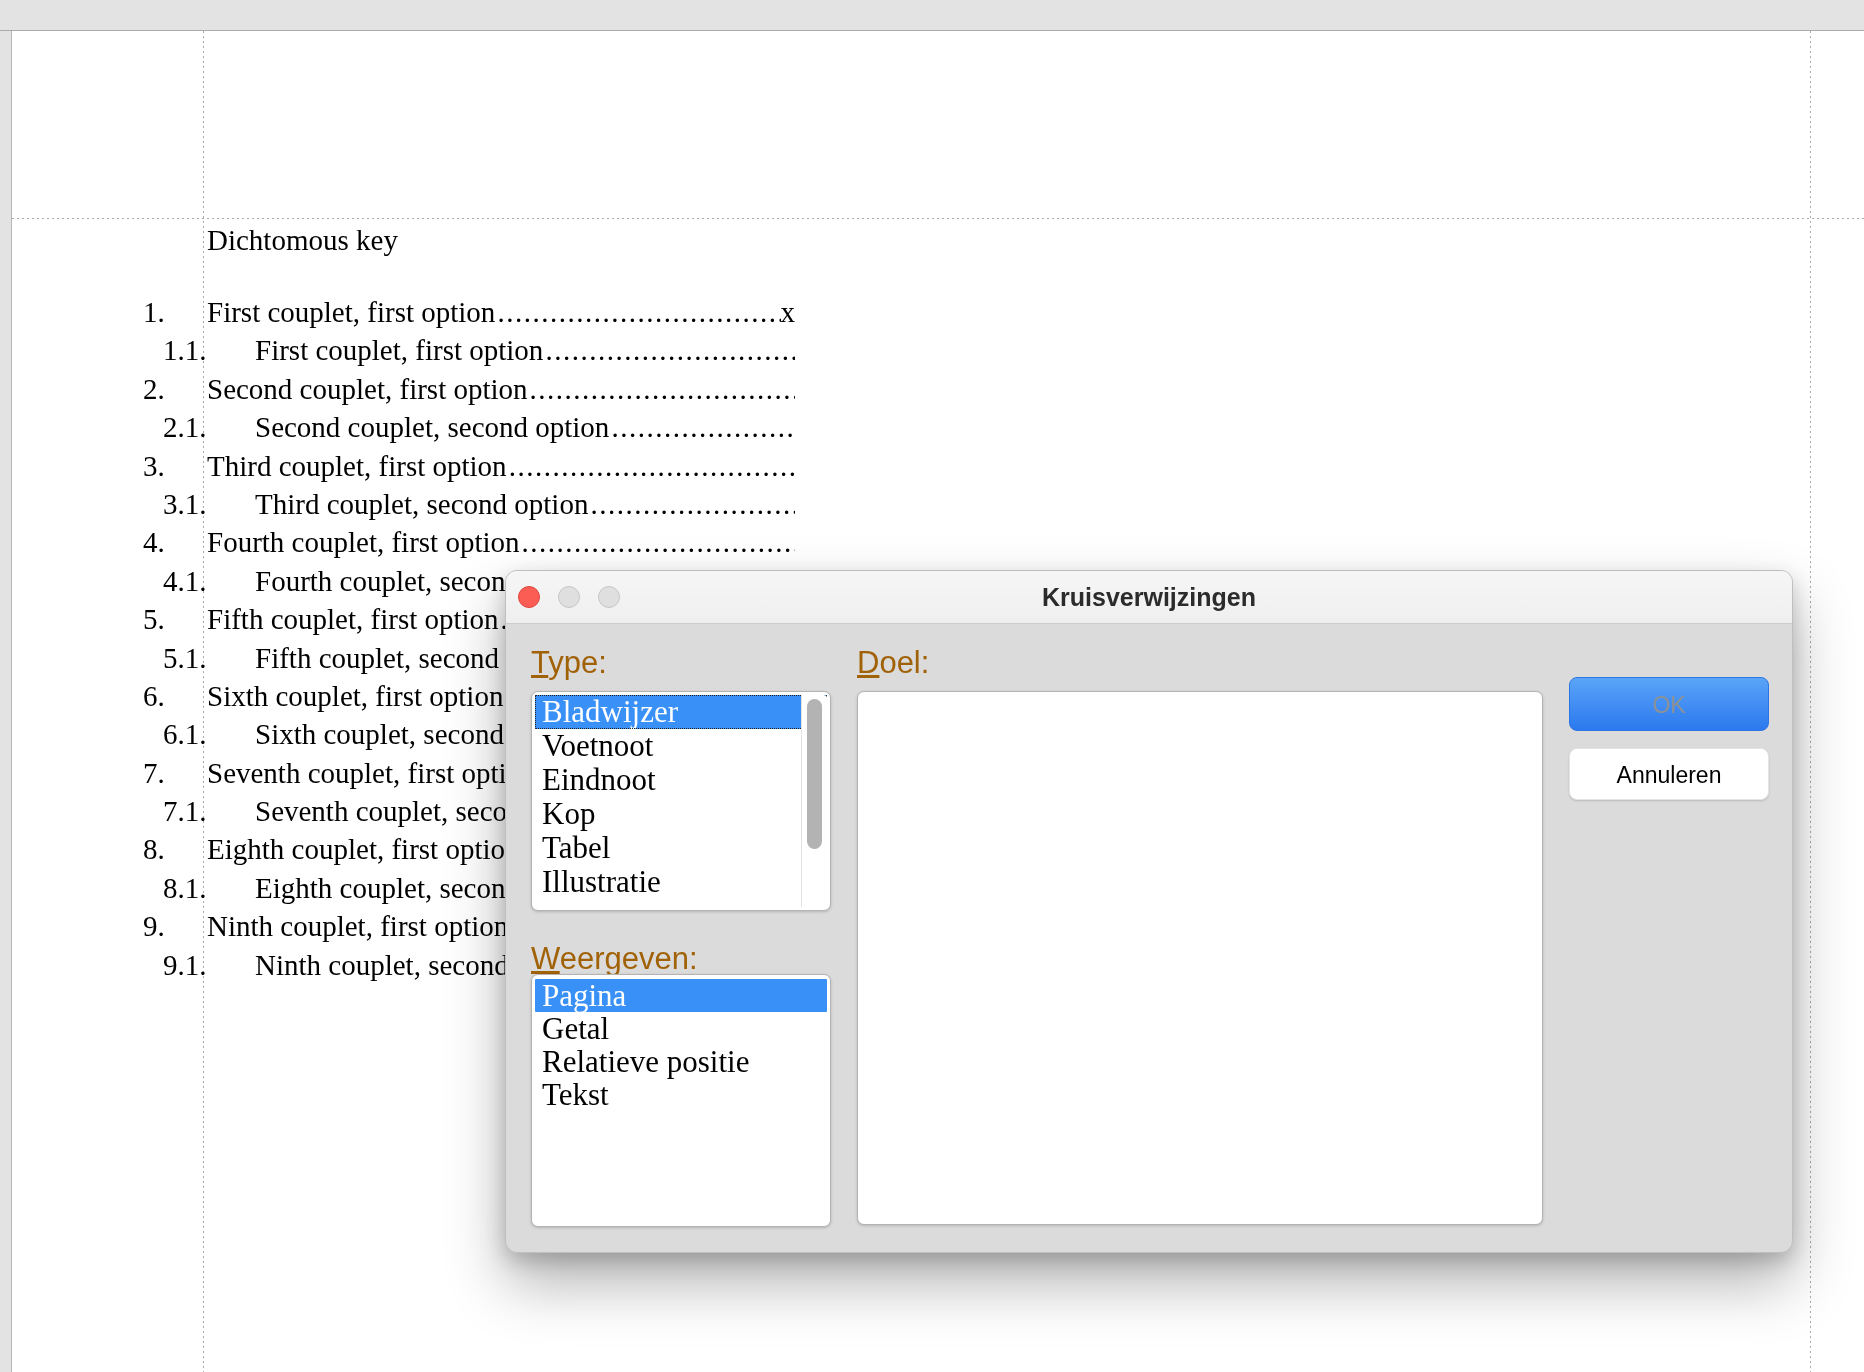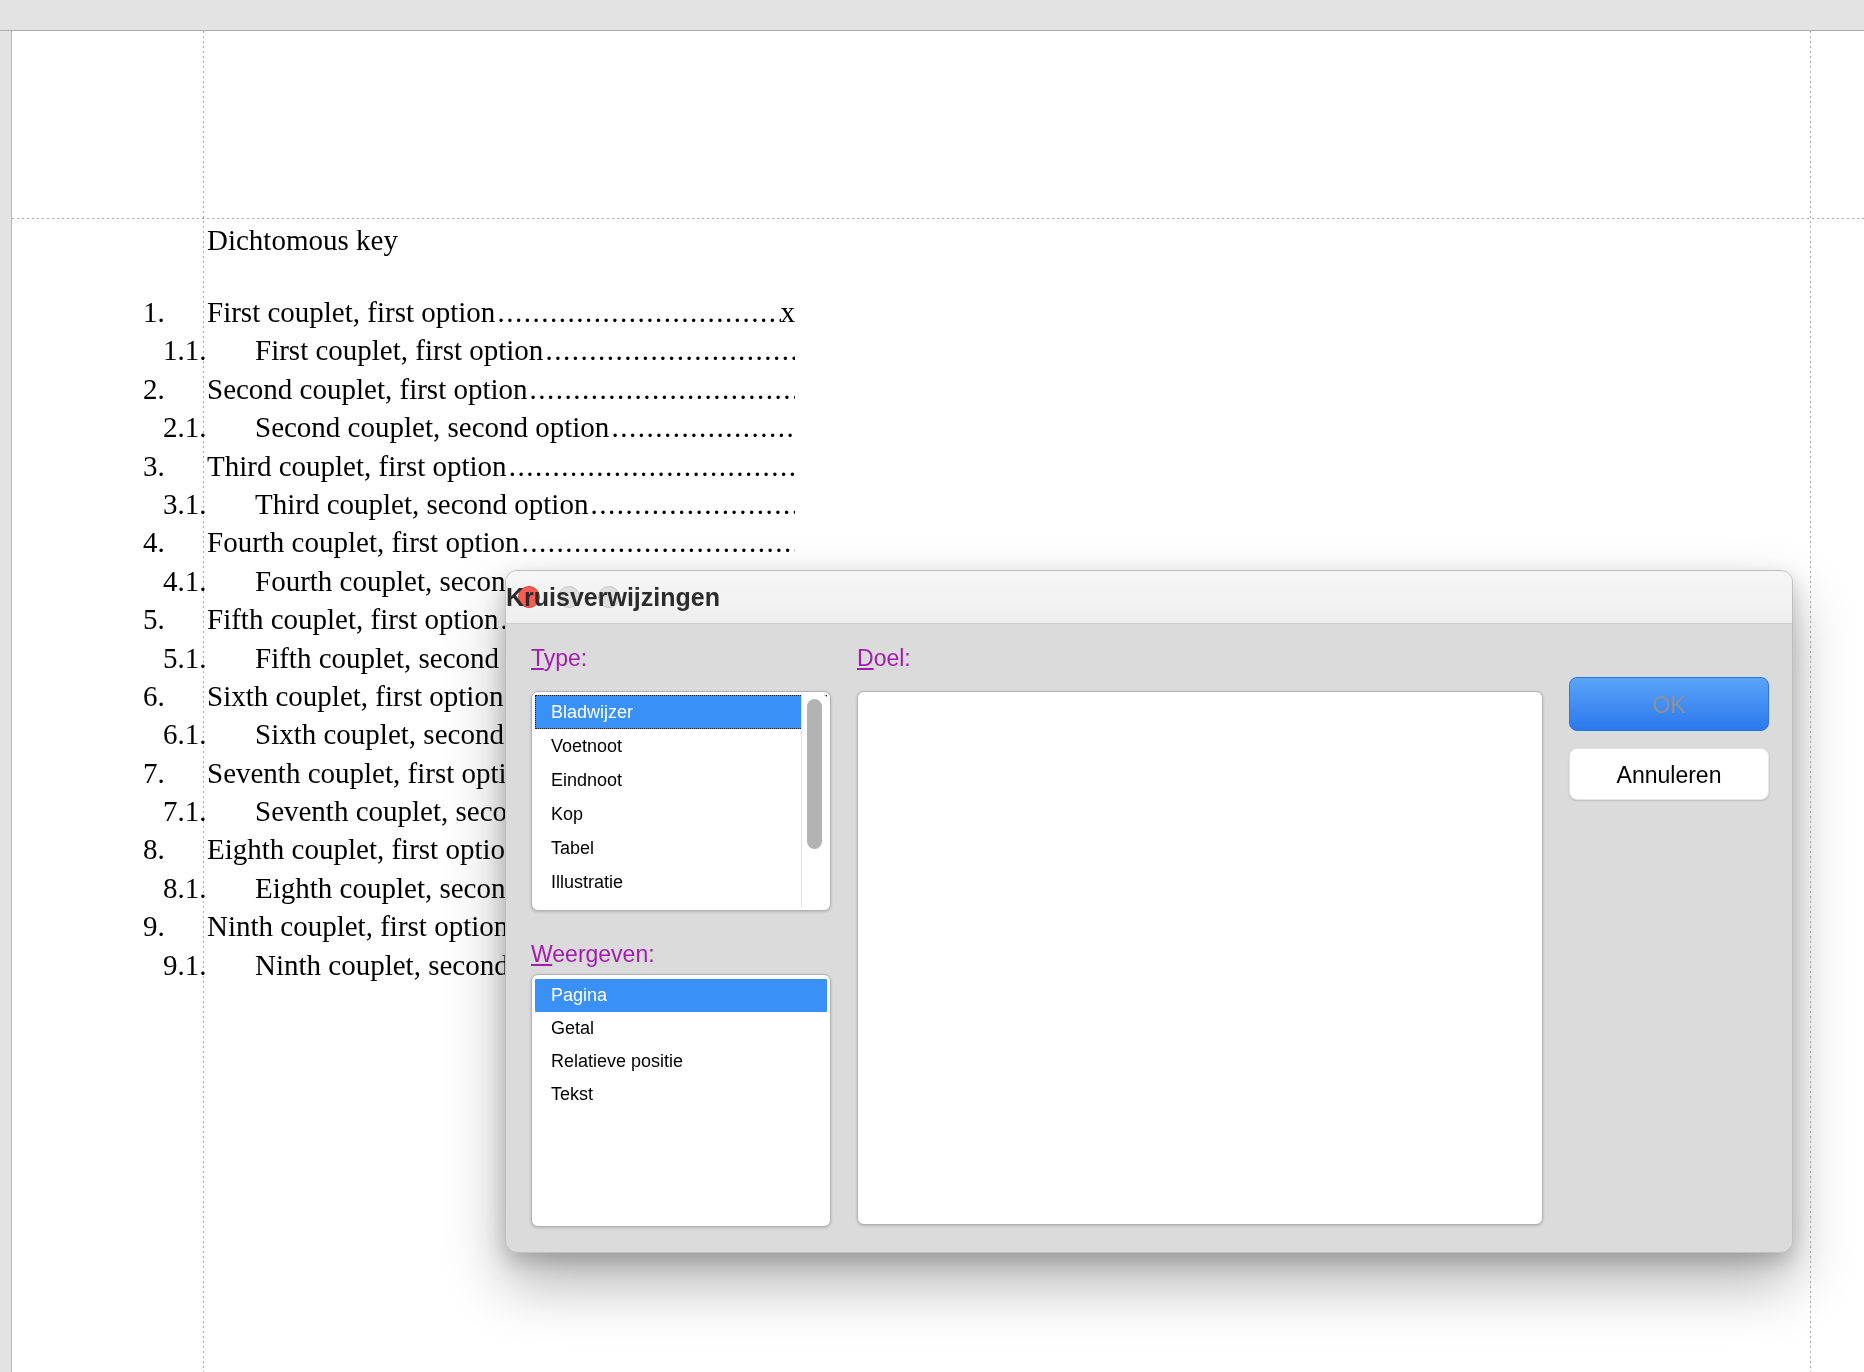--- a/index.html
+++ b/index.html
@@ -30,40 +30,40 @@
 
   
   .dialog{position:absolute;left:505px;top:570px;width:1288px;height:683px;
           background:var(--dialog_bg);border:1px solid #bfbfbf;border-radius:12px;
           box-shadow:0 30px 60px rgba(0,0,0,.30),0 8px 20px rgba(0,0,0,.18);
           box-sizing:border-box;}
   .titlebar{position:absolute;left:0;top:0;right:0;height:52px;
             background:linear-gradient(var(--titlebar_bg),#efeff0);
             border-bottom:1px solid #cdcdcd;border-radius:11px 11px 0 0;}
   .title{position:absolute;left:0;right:0;top:0;height:52px;line-height:52px;
-         text-align:left;font-size:25px;font-weight:600;color:#2b2b2b;}
+         text-align:center;font-size:25px;font-weight:600;color:#2b2b2b;}
   .light{position:absolute;top:15px;width:22px;height:22px;border-radius:50%;box-sizing:border-box;}
   .light.red{left:517px;background:var(--traffic_red);border:1px solid #df443c;}
   .light.g1{left:557px;background:#dfdfdf;border:1px solid #c7c7c7;}
   .light.g2{left:597px;background:#dfdfdf;border:1px solid #c7c7c7;}
   .light{left:auto;} 
   .light.red{left:12px;}
   .light.g1{left:52px;}
   .light.g2{left:92px;}
 
-  .dlg-label{position:absolute;font-size:23px;color:#a21caf;}
+  .dlg-label{position:absolute;font-size:31px;color:#a16207;}
   .dlg-label::first-letter{text-decoration:underline;}
 
   .listbox{position:absolute;background:#fff;border:1px solid #b3b3b3;border-radius:7px;
            box-shadow:0 1px 3px rgba(0,0,0,.18);box-sizing:border-box;overflow:hidden;}
   #type-box{left:25px;top:120px;width:300px;height:220px;padding:3px;}
   #doel-box{left:351px;top:120px;width:686px;height:534px;}
   #weergeven-box{left:25px;top:403px;width:300px;height:253px;padding:4px 3px;}
-  .row{height:34px;line-height:34px;font-size:18px;color:#000;padding-left:16px;
-       border-radius:1px;white-space:nowrap;}
+  .row{height:34px;line-height:34px;font-size:31px;color:#000;padding-left:7px;
+       border-radius:1px;white-space:nowrap;font-family:Liberation Serif, serif;}
   .row.selected{background:var(--selection_blue);color:#fff;}
   .row.focused{outline:1px dotted #222;outline-offset:-1px;}
   #weergeven-box .row{height:33px;line-height:33px;}
 
   .scroll-track{position:absolute;right:2px;top:3px;bottom:3px;width:26px;background:#fff;
                 border-left:1px solid #e2e2e2;border-radius:0 5px 5px 0;}
   .scroll-thumb{position:absolute;left:5px;top:4px;width:15px;height:150px;
                 background:#b3b3b3;border-radius:8px;}
 
   .btn{position:absolute;left:1063px;width:200px;border-radius:8px;font-size:23px;

